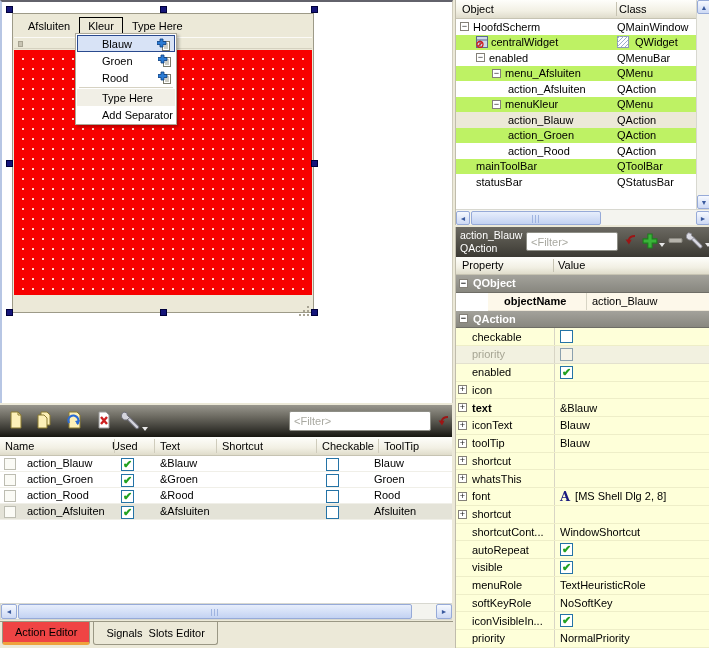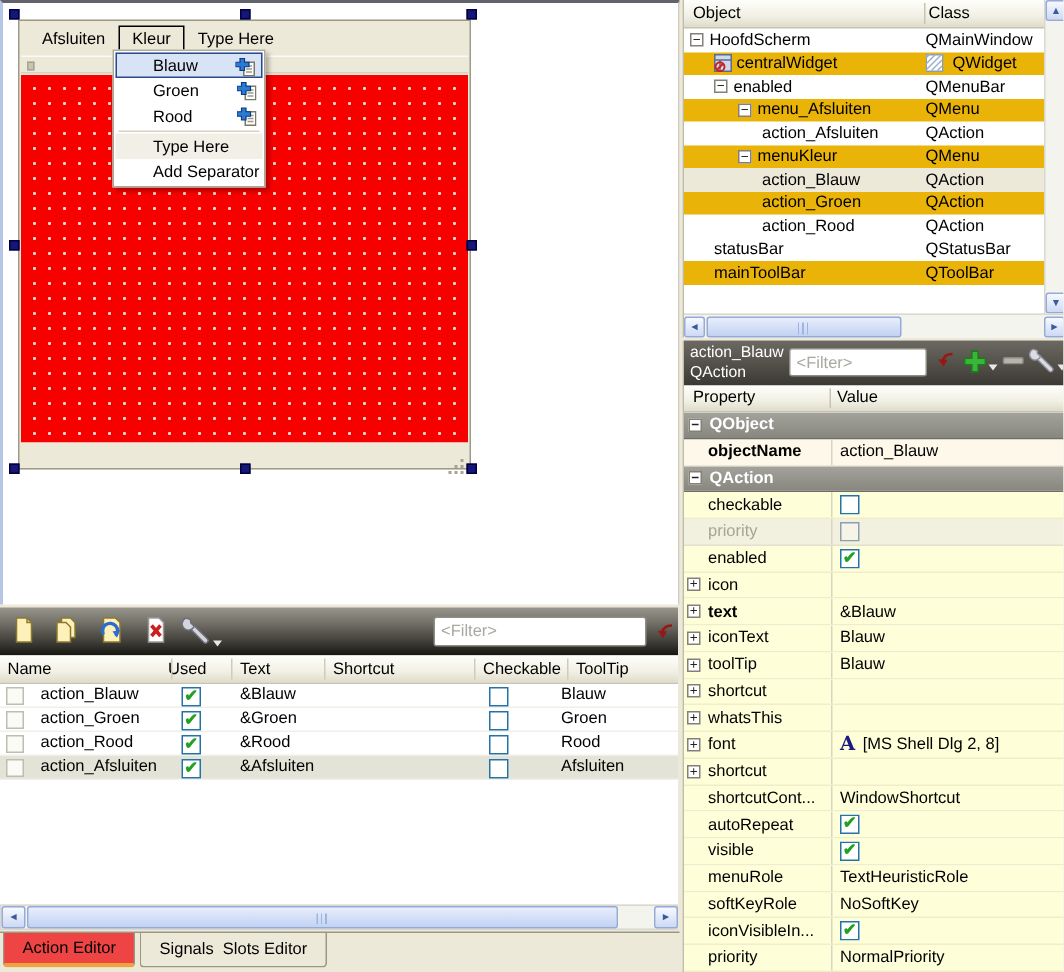--- a/index.html
+++ b/index.html
@@ -77,21 +77,21 @@
   .tab.active{background:#ef4444;border-bottom:3px solid var(--accent-orange,#efa33d);font-weight:normal;}
 
   
   .oi-panel{position:absolute;left:455px;top:0;width:254px;height:225px;background:#fff;border-left:1px solid #c0bcac;}
   .oi-header{position:absolute;left:0;top:0;width:240px;height:19px;background:linear-gradient(#fefefb,#f2f0e4 60%,#dfdccb);border-bottom:1px solid #c6c3b2;}
   .oi-header span{position:absolute;top:3px;}
   .oih-object{left:6px}.oih-class{left:163px}
   .oih-div{position:absolute;left:160px;top:2px;bottom:2px;width:1px;background:#c6c3b2;}
   #oi-rows{position:absolute;left:0;top:19px;width:240px;}
   .oi-row{position:relative;height:15.5px;display:flex;align-items:center;}
-  .oi-row.alt{background:#eab308;}
+  .oi-row.alt{background:#bef264;}
   .oi-row.selected{background:#ece9d8;}
   .oi-ncell{width:161px;display:flex;align-items:center;white-space:nowrap;overflow:hidden;}
   .oi-ccell{flex:1;display:flex;align-items:center;gap:3px;white-space:nowrap;overflow:hidden;}
   .exp{display:inline-block;width:9px;height:9px;border:1px solid #848078;background:#fff;
     font-size:9px;line-height:7px;text-align:center;margin-right:4px;flex:none;color:#222;}
   .oi-icon{display:inline-flex;margin-right:3px;flex:none;}
   .oi-vscroll{position:absolute;left:240px;top:0;width:14px;height:209px;background:#f4f4ef;border-left:1px solid #d8d8d0;}
   .oi-vscroll .sb-btn{width:14px;height:14px;left:0;}
   .oi-vscroll .b-up{top:0}.oi-vscroll .b-down{top:195px}
   .oi-hscroll{position:absolute;left:0;top:209px;width:254px;height:16px;background:#f4f4ef;border-top:1px solid #d8d8d0;}
@@ -109,21 +109,21 @@
   .ph-icon{position:absolute;top:7px;display:flex;align-items:center;}
   .ph-reset{left:168px}.ph-plus{left:186px;top:6px}.ph-minus{left:212px;top:11px}.ph-wrench{left:230px;top:4px}
   .dd-arrow{width:0;height:0;border-left:3px solid transparent;border-right:3px solid transparent;border-top:4px solid #e8e8e8;margin-left:1px;align-self:flex-end;margin-bottom:2px;}
   .prop-colhead{position:absolute;left:0;top:30px;width:254px;height:18px;
     background:linear-gradient(#fefefb,#f2f0e4 60%,#dfdccb);border-bottom:1px solid #c6c3b2;}
   .prop-colhead span{position:absolute;top:2px;}
   .pch-prop{left:6px}.pch-val{left:102px}
   .pch-div{position:absolute;left:97px;top:2px;bottom:2px;width:1px;background:#c6c3b2;}
   #prop-rows{position:absolute;left:0;top:48px;width:254px;height:373px;overflow:hidden;}
   .prop-row{position:relative;height:17.76px;display:flex;align-items:center;border-bottom:1px solid rgba(120,115,80,.12);}
-  .prop-row.g-qobject{background:var(--property-row-cream,#fdf8ea);}
+  .prop-row.g-qobject{background:var(--property-row-cream,#fdf8ea);margin-left:32px;}
   .prop-row.g-qaction{background:var(--property-row-yellow,#feffd9);}
   .prop-row.disabled{background:#f2f1e0;}
   .prop-row.disabled .p-label{color:#a6a593;}
   .p-gutter{width:16px;flex:none;display:flex;justify-content:flex-start;padding-left:2px;}
   .p-label{width:82px;flex:none;white-space:nowrap;overflow:hidden;}
   .p-label.b{font-weight:bold;}
   .p-div{width:1px;align-self:stretch;background:#d8d5c5;flex:none;}
   .p-value{flex:1;padding-left:5px;display:flex;align-items:center;gap:5px;white-space:nowrap;overflow:hidden;}
   .prop-group{position:relative;height:17.76px;display:flex;align-items:center;
     background:linear-gradient(#a3a29b,#88877f);color:#fff;font-weight:bold;border-bottom:1px solid #6e6d66;}
@@ -415,34 +415,34 @@
           </div>
         </div>
         <div class="oi-row">
           <div class="oi-ncell" style="padding-left: 52px;">
             <span>action_Rood</span>
           </div>
           <div class="oi-ccell">
             <span>QAction</span>
           </div>
         </div>
+        <div class="oi-row alt">
+          <div class="oi-ncell" style="padding-left: 20px;">
+            <span>mainToolBar</span>
+          </div>
+          <div class="oi-ccell">
+            <span>QToolBar</span>
+          </div>
+        </div>
         <div class="oi-row">
           <div class="oi-ncell" style="padding-left: 20px;">
             <span>statusBar</span>
           </div>
           <div class="oi-ccell">
             <span>QStatusBar</span>
-          </div>
-        </div>
-        <div class="oi-row alt">
-          <div class="oi-ncell" style="padding-left: 20px;">
-            <span>mainToolBar</span>
-          </div>
-          <div class="oi-ccell">
-            <span>QToolBar</span>
           </div>
         </div>
       </div>
     <div class="oi-vscroll">
       <span class="sb-btn b-up">▲</span>
       <span class="sb-btn b-down">▼</span>
     </div>
     <div class="oi-hscroll">
       <span class="sb-btn b-left">◄</span>
       <div class="sb-thumb">

